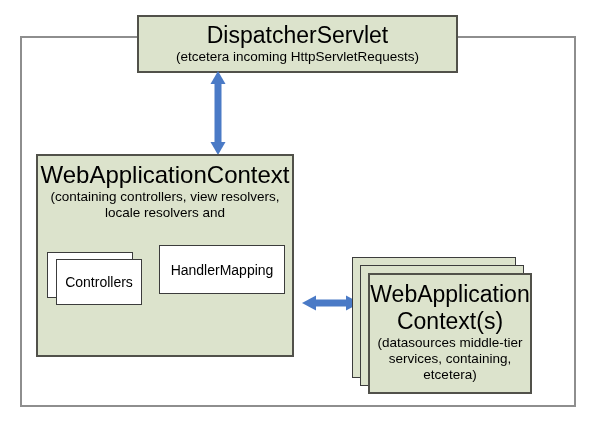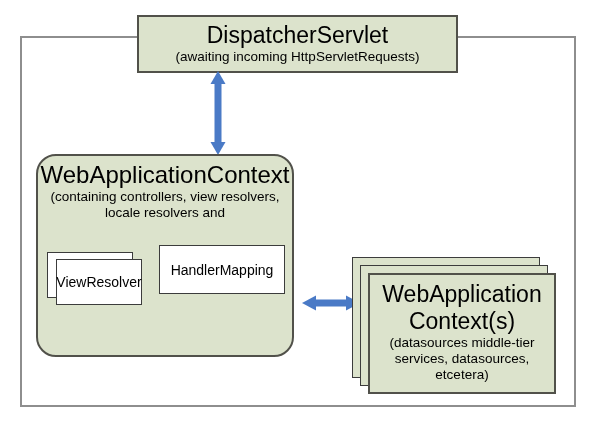--- a/index.html
+++ b/index.html
@@ -10,89 +10,89 @@
   }
   .frame {
     position: absolute; left: 20px; top: 36px; width: 556px; height: 371px;
     border: 2px solid #8e8e8e; background: transparent;
   }
   .gbox {
     position: absolute; background: #dce3cc; border: 2px solid #51514a;
     text-align: center;
   }
   .top-box { left: 137px; top: 15px; width: 321px; height: 58px; padding-top: 5px; }
-  .left-box { left: 36px; top: 154px; width: 258px; height: 203px; padding-top: 5px; border-radius: 20px; }
+  .left-box { left: 36px; top: 154px; width: 258px; height: 203px; padding-top: 5px; }
   .title-lg { font-size: 23px; line-height: 27px; white-space: nowrap; }
   .title-xl { font-size: 24px; line-height: 28px; white-space: nowrap; }
   .sub { font-size: 13.5px; line-height: 16px; white-space: nowrap; }
   .wbox {
     position: absolute; background: #ffffff; border: 1px solid #3c3c3c;
     display: flex; align-items: center; justify-content: center;
     font-size: 14px; white-space: nowrap;
   }
   .ctrl-back { left: 9px; top: 96px; width: 86px; height: 46px; }
   .ctrl-front { left: 18px; top: 103px; width: 86px; height: 46px; }
   .handler { left: 121px; top: 89px; width: 126px; height: 49px; }
   .viewres { left: 71px; top: 145px; width: 98px; height: 47px; }
   .stack { position: absolute; left: 352px; top: 257px; width: 212px; height: 140px; }
   .stack-box {
-    position: absolute; width: 188px; height: 121px;
+    position: absolute; width: 164px; height: 121px;
     background: #dce3cc; border: 1px solid #3c3c3c;
   }
   .stack-back { left: 0; top: 0; }
   .stack-mid { left: 8px; top: 8px; }
   .stack-front { left: 16px; top: 16px; border: 2px solid #51514a; text-align: center; padding-top: 6px; }
   .stack-front .title-lg { line-height: 27px; }
   .arrow-svg { position: absolute; }
   .v-arrow { left: 208px; top: 71px; }
   .h-arrow { left: 302px; top: 293px; }
 </style>
 </head>
 <body>
 
 <div class="canvas">
 
   <div class="frame"></div>
 
   <div class="gbox top-box">
     <div class="title-lg">DispatcherServlet</div>
-    <div class="sub">(awaiting incoming HttpServletRequests)</div>
+    <div class="sub">(etcetera incoming HttpServletRequests)</div>
   </div>
 
   <svg class="arrow-svg v-arrow" width="20" height="84" viewBox="0 0 20 84">
     <rect x="6.5" y="11" width="7" height="62" fill="#4a7ac6"></rect>
     <polygon points="10,0 17.5,13 2.5,13" fill="#4a7ac6"></polygon>
     <polygon points="10,84 17.5,71 2.5,71" fill="#4a7ac6"></polygon>
   </svg>
 
   <div class="gbox left-box">
     <div class="title-xl">WebApplicationContext</div>
     <div class="sub">(containing controllers, view resolvers,</div>
     <div class="sub">locale resolvers and</div>
 
     <div class="wbox ctrl-back"></div>
     <div class="wbox ctrl-front">
-      <span>ViewResolver</span>
+      <span>Controllers</span>
     </div>
     <div class="wbox handler">
       <span>HandlerMapping</span>
     </div>
   </div>
 
   <svg class="arrow-svg h-arrow" width="58" height="20" viewBox="0 0 58 20">
     <rect x="11" y="6.5" width="36" height="7" fill="#4a7ac6"></rect>
     <polygon points="0,10 14,2.5 14,17.5" fill="#4a7ac6"></polygon>
     <polygon points="58,10 44,2.5 44,17.5" fill="#4a7ac6"></polygon>
   </svg>
 
   <div class="stack">
     <div class="stack-box stack-back"></div>
     <div class="stack-box stack-mid"></div>
     <div class="stack-box stack-front">
       <div class="title-lg">WebApplication</div>
       <div class="title-lg">Context(s)</div>
       <div class="sub">(datasources middle-tier</div>
-      <div class="sub">services, datasources,</div>
+      <div class="sub">services, containing,</div>
       <div class="sub">etcetera)</div>
     </div>
   </div>
 
 </div>
 
 </body></html>

